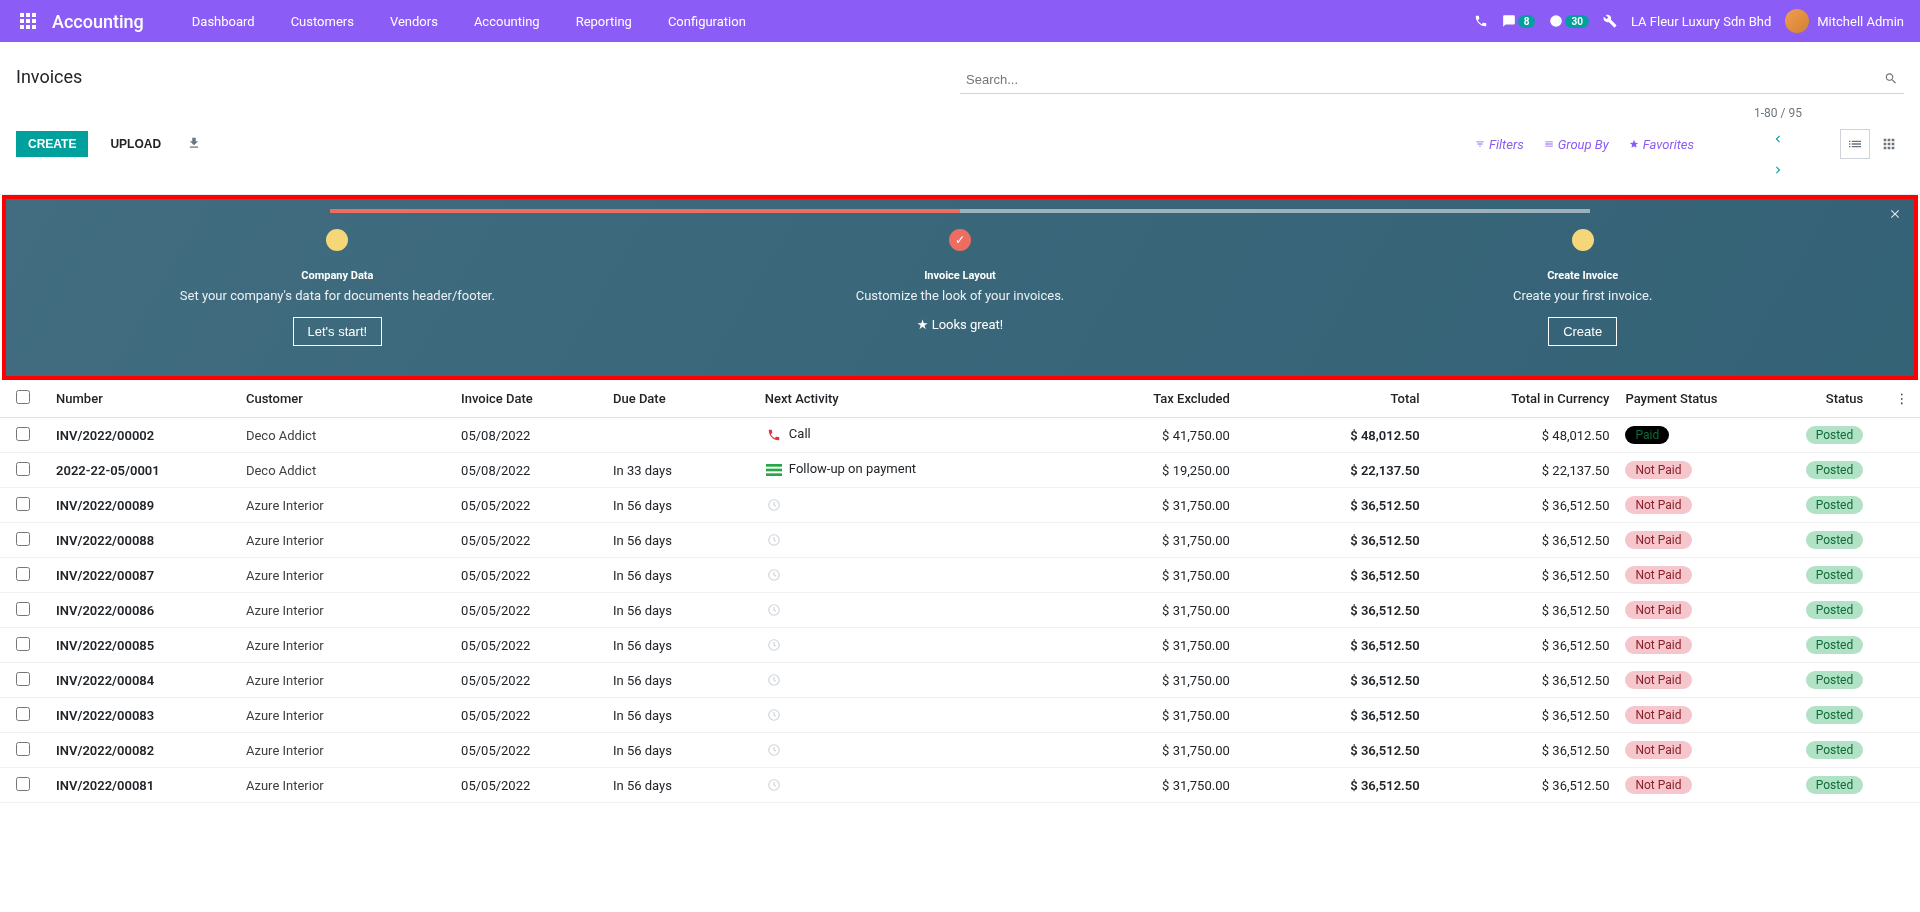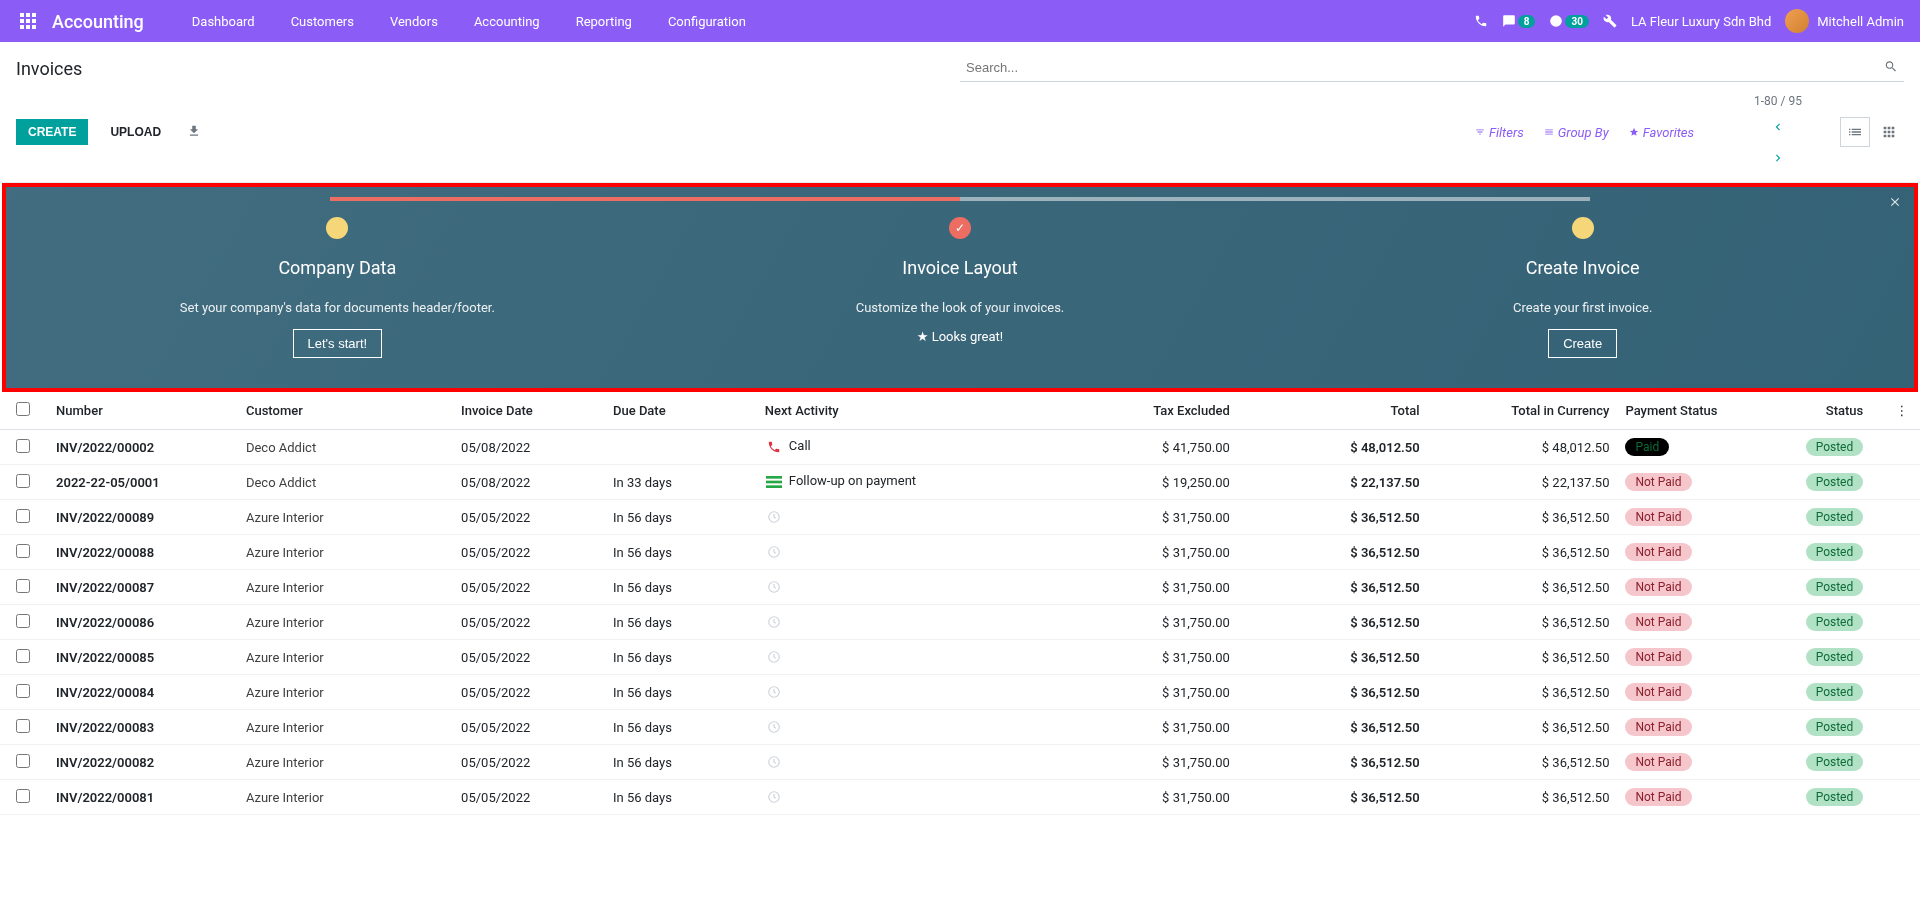--- a/index.html
+++ b/index.html
@@ -13,21 +13,21 @@
 .navbar .menu-item { padding: 0 18px; height: 32px; display: flex; align-items: center; cursor: pointer; font-size: 13px; }
 .navbar .spacer { flex: 1; }
 .navbar .right-section { display: flex; align-items: center; gap: 14px; }
 .navbar .icon-btn { position: relative; cursor: pointer; display: flex; align-items: center; }
 .navbar .badge { background: #00a09d; color: #fff; border-radius: 9px; padding: 1px 6px; font-size: 10px; font-weight: bold; margin-left: 2px; }
 .navbar .company { font-size: 13px; cursor: pointer; }
 .navbar .user { display: flex; align-items: center; gap: 8px; cursor: pointer; }
 .navbar .avatar { width: 24px; height: 24px; border-radius: 50%; background: linear-gradient(135deg,#f0a050,#d08030); }
 
 
-.cp-row1 { display: flex; align-items: center; padding: 12px 16px 8px; }
+.cp-row1 { display: flex; padding: 24px 16px 8px; }
 .breadcrumb { font-size: 18px; color: #212529; }
 .cp-row1 .search-section { margin-left: auto; width: 50%; }
 .search-input { width: 100%; border: none; border-bottom: 1px solid #ced4da; padding: 6px 30px 6px 6px; font-size: 13px; outline: none; }
 .search-wrap { position: relative; }
 .search-icon-right { position: absolute; right: 6px; top: 50%; transform: translateY(-50%); color: #6c757d; cursor: pointer; }
 
 
 .cp-row2 { display: flex; align-items: center; padding: 4px 16px 12px; gap: 10px; border-bottom: 1px solid #e9ecef; }
 .btn-create { background: #00a09d; color: #fff; border: none; padding: 6px 12px; font-size: 12px; font-weight: bold; cursor: pointer; }
 .btn-upload { background: #fff; color: #212529; border: none; padding: 6px 12px; font-size: 12px; font-weight: bold; cursor: pointer; }
@@ -47,21 +47,21 @@
 .onboarding-close { position: absolute; top: 8px; right: 12px; cursor: pointer; color: #fff; opacity: 0.85; }
 .onboarding-steps { display: flex; justify-content: space-around; position: relative; }
 .onboarding-line-wrap { position: absolute; top: 10px; left: 17%; right: 17%; height: 4px; display: flex; }
 .onboarding-line-seg { flex: 1; height: 4px; }
 .onboarding-line-seg.done { background: #ed6d62; }
 .onboarding-line-seg.todo { background: rgba(255,255,255,0.5); }
 .onboarding-step { text-align: center; width: 33%; position: relative; z-index: 1; }
 .onboarding-dot { width: 22px; height: 22px; border-radius: 50%; margin: 0 auto 18px; display: flex; align-items: center; justify-content: center; }
 .onboarding-dot.yellow { background: #f5d779; }
 .onboarding-dot.red { background: #ed6d62; color: #fff; font-size: 12px; }
-.onboarding-title { font-size: 18px; font-weight: 400; margin-bottom: 22px; }
+.onboarding-title { font-size: 11px; font-weight: 700; margin-bottom: 6px; }
 .onboarding-desc { font-size: 13px; opacity: 0.9; margin-bottom: 14px; }
 .onboarding-btn { border: 1px solid #fff; background: transparent; color: #fff; padding: 6px 14px; font-size: 13px; cursor: pointer; }
 .onboarding-star-text { font-size: 13px; }
 
 
 .table { width: 100%; border-collapse: collapse; }
 .table th { text-align: left; padding: 10px 8px; border-bottom: 1px solid #dee2e6; font-weight: 500; font-size: 13px; white-space: nowrap; }
 .table th.num, .table td.num { text-align: right; }
 .table td { padding: 8px 8px; border-bottom: 1px solid #f1f1f1; font-size: 13px; white-space: nowrap; vertical-align: middle; }
 .table .col-check { width: 34px; padding-left: 16px; }

